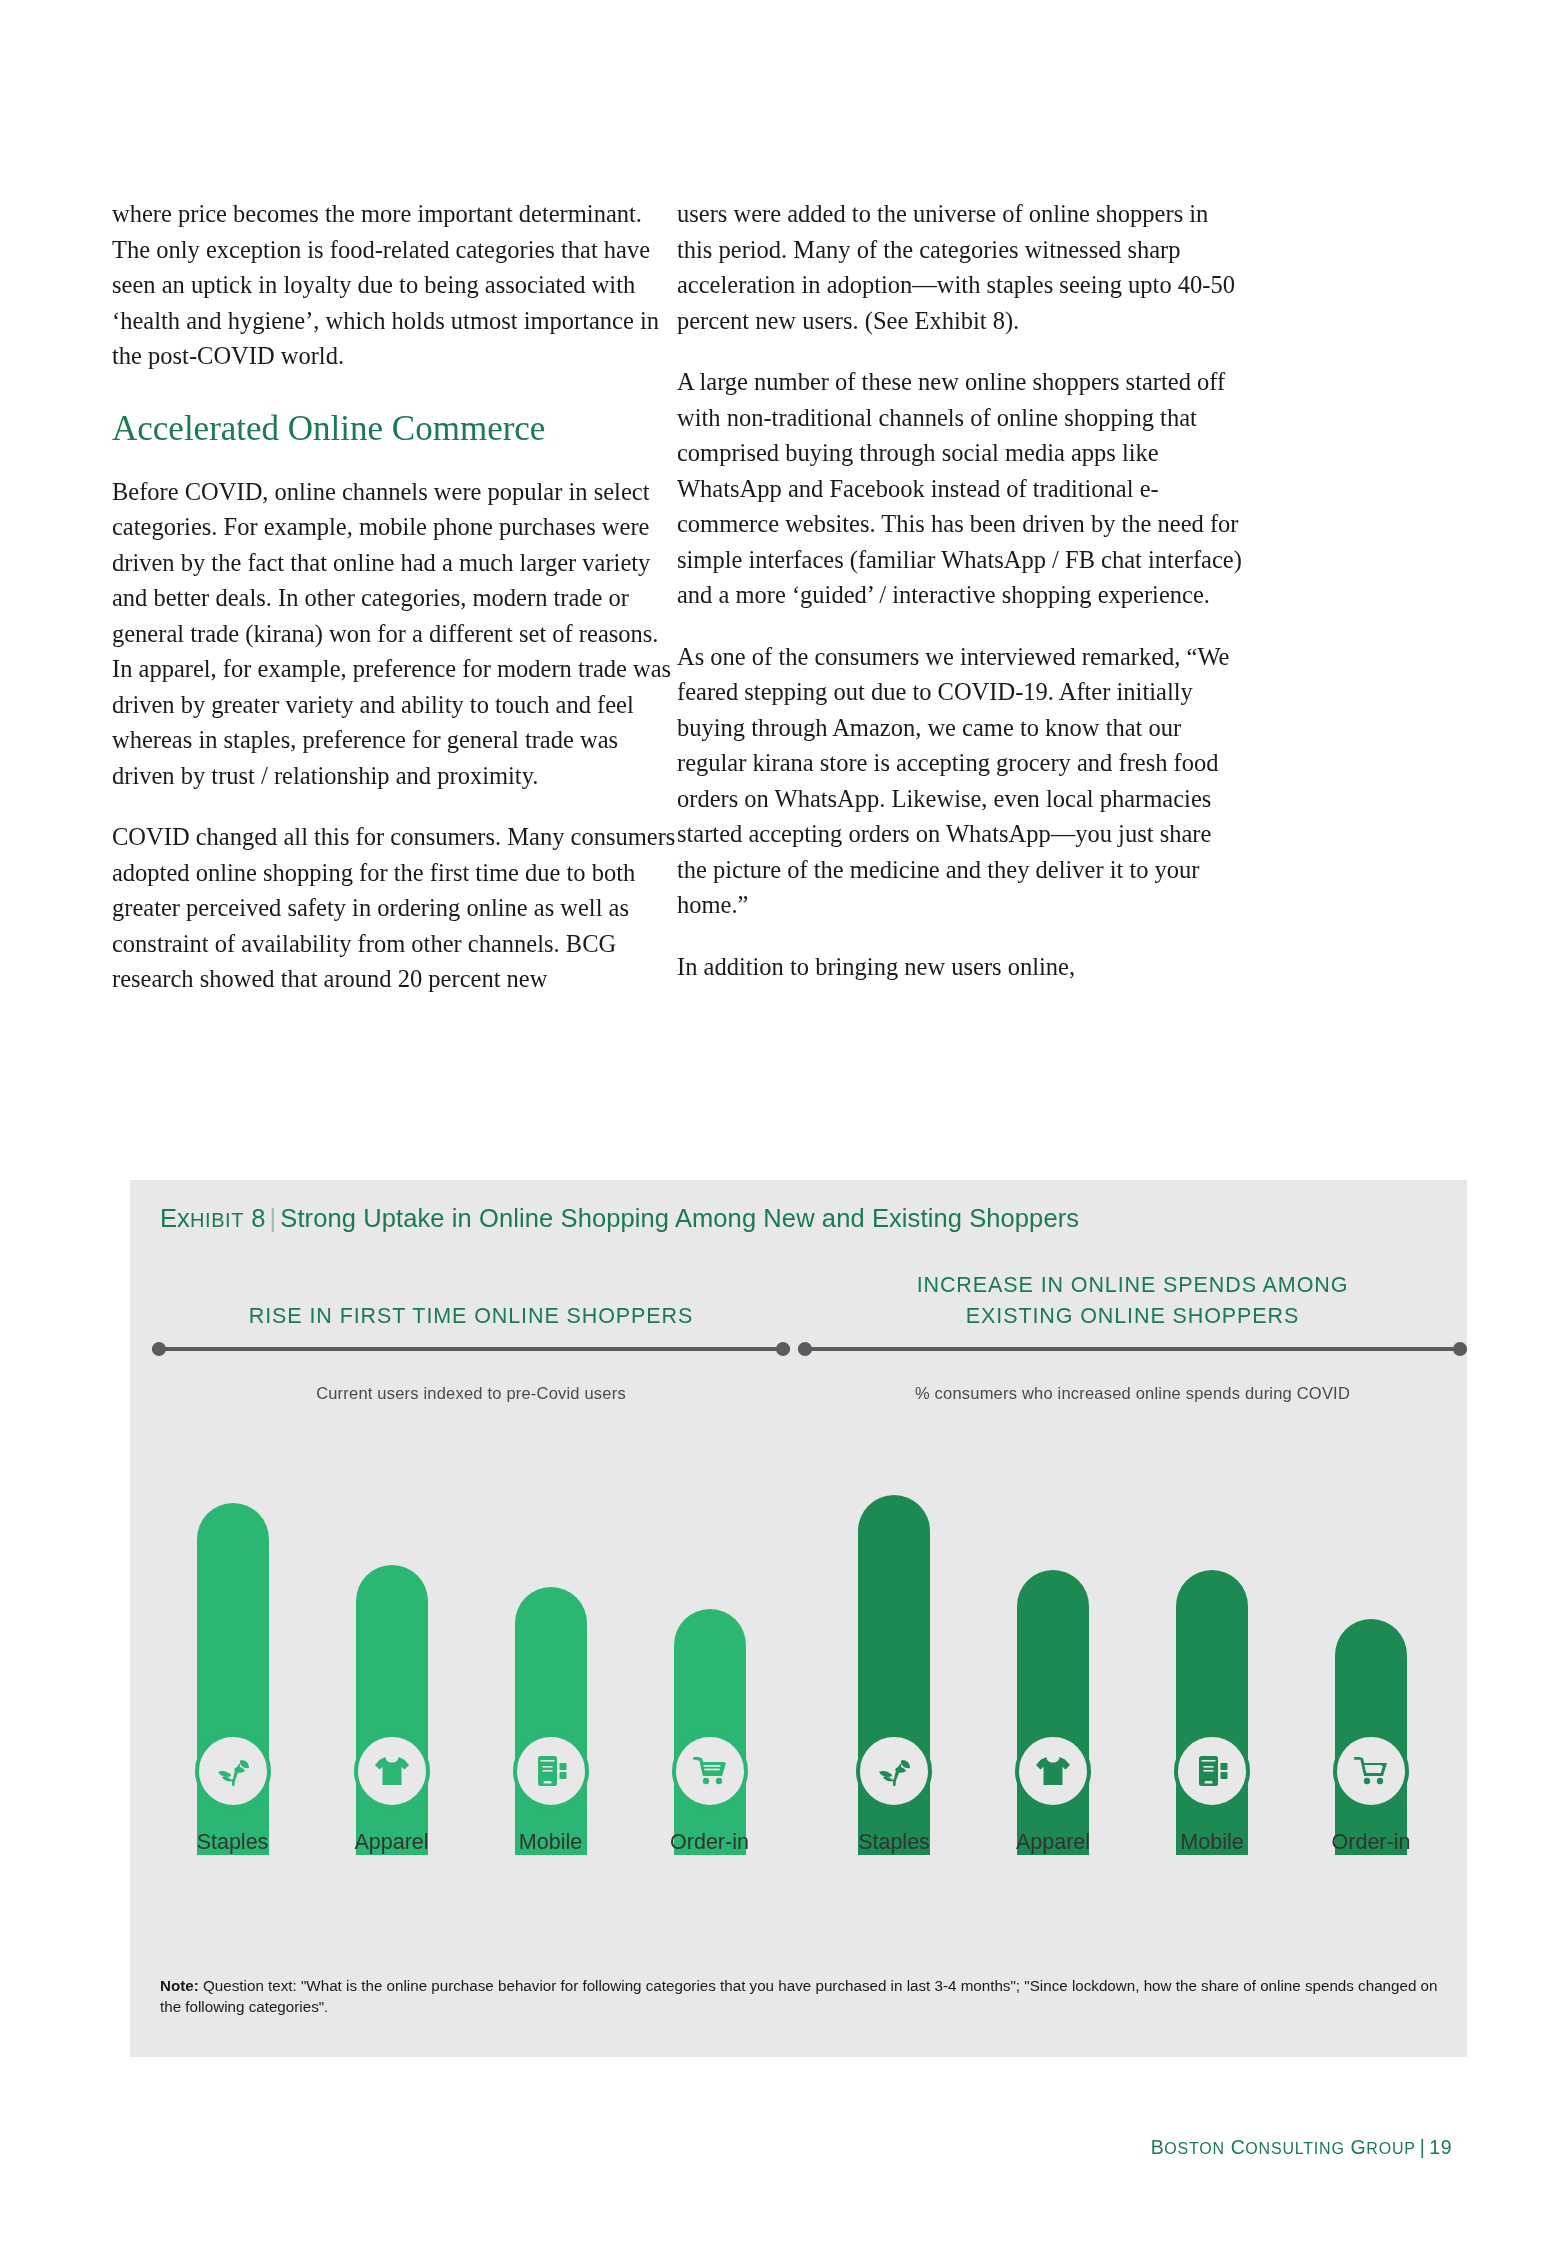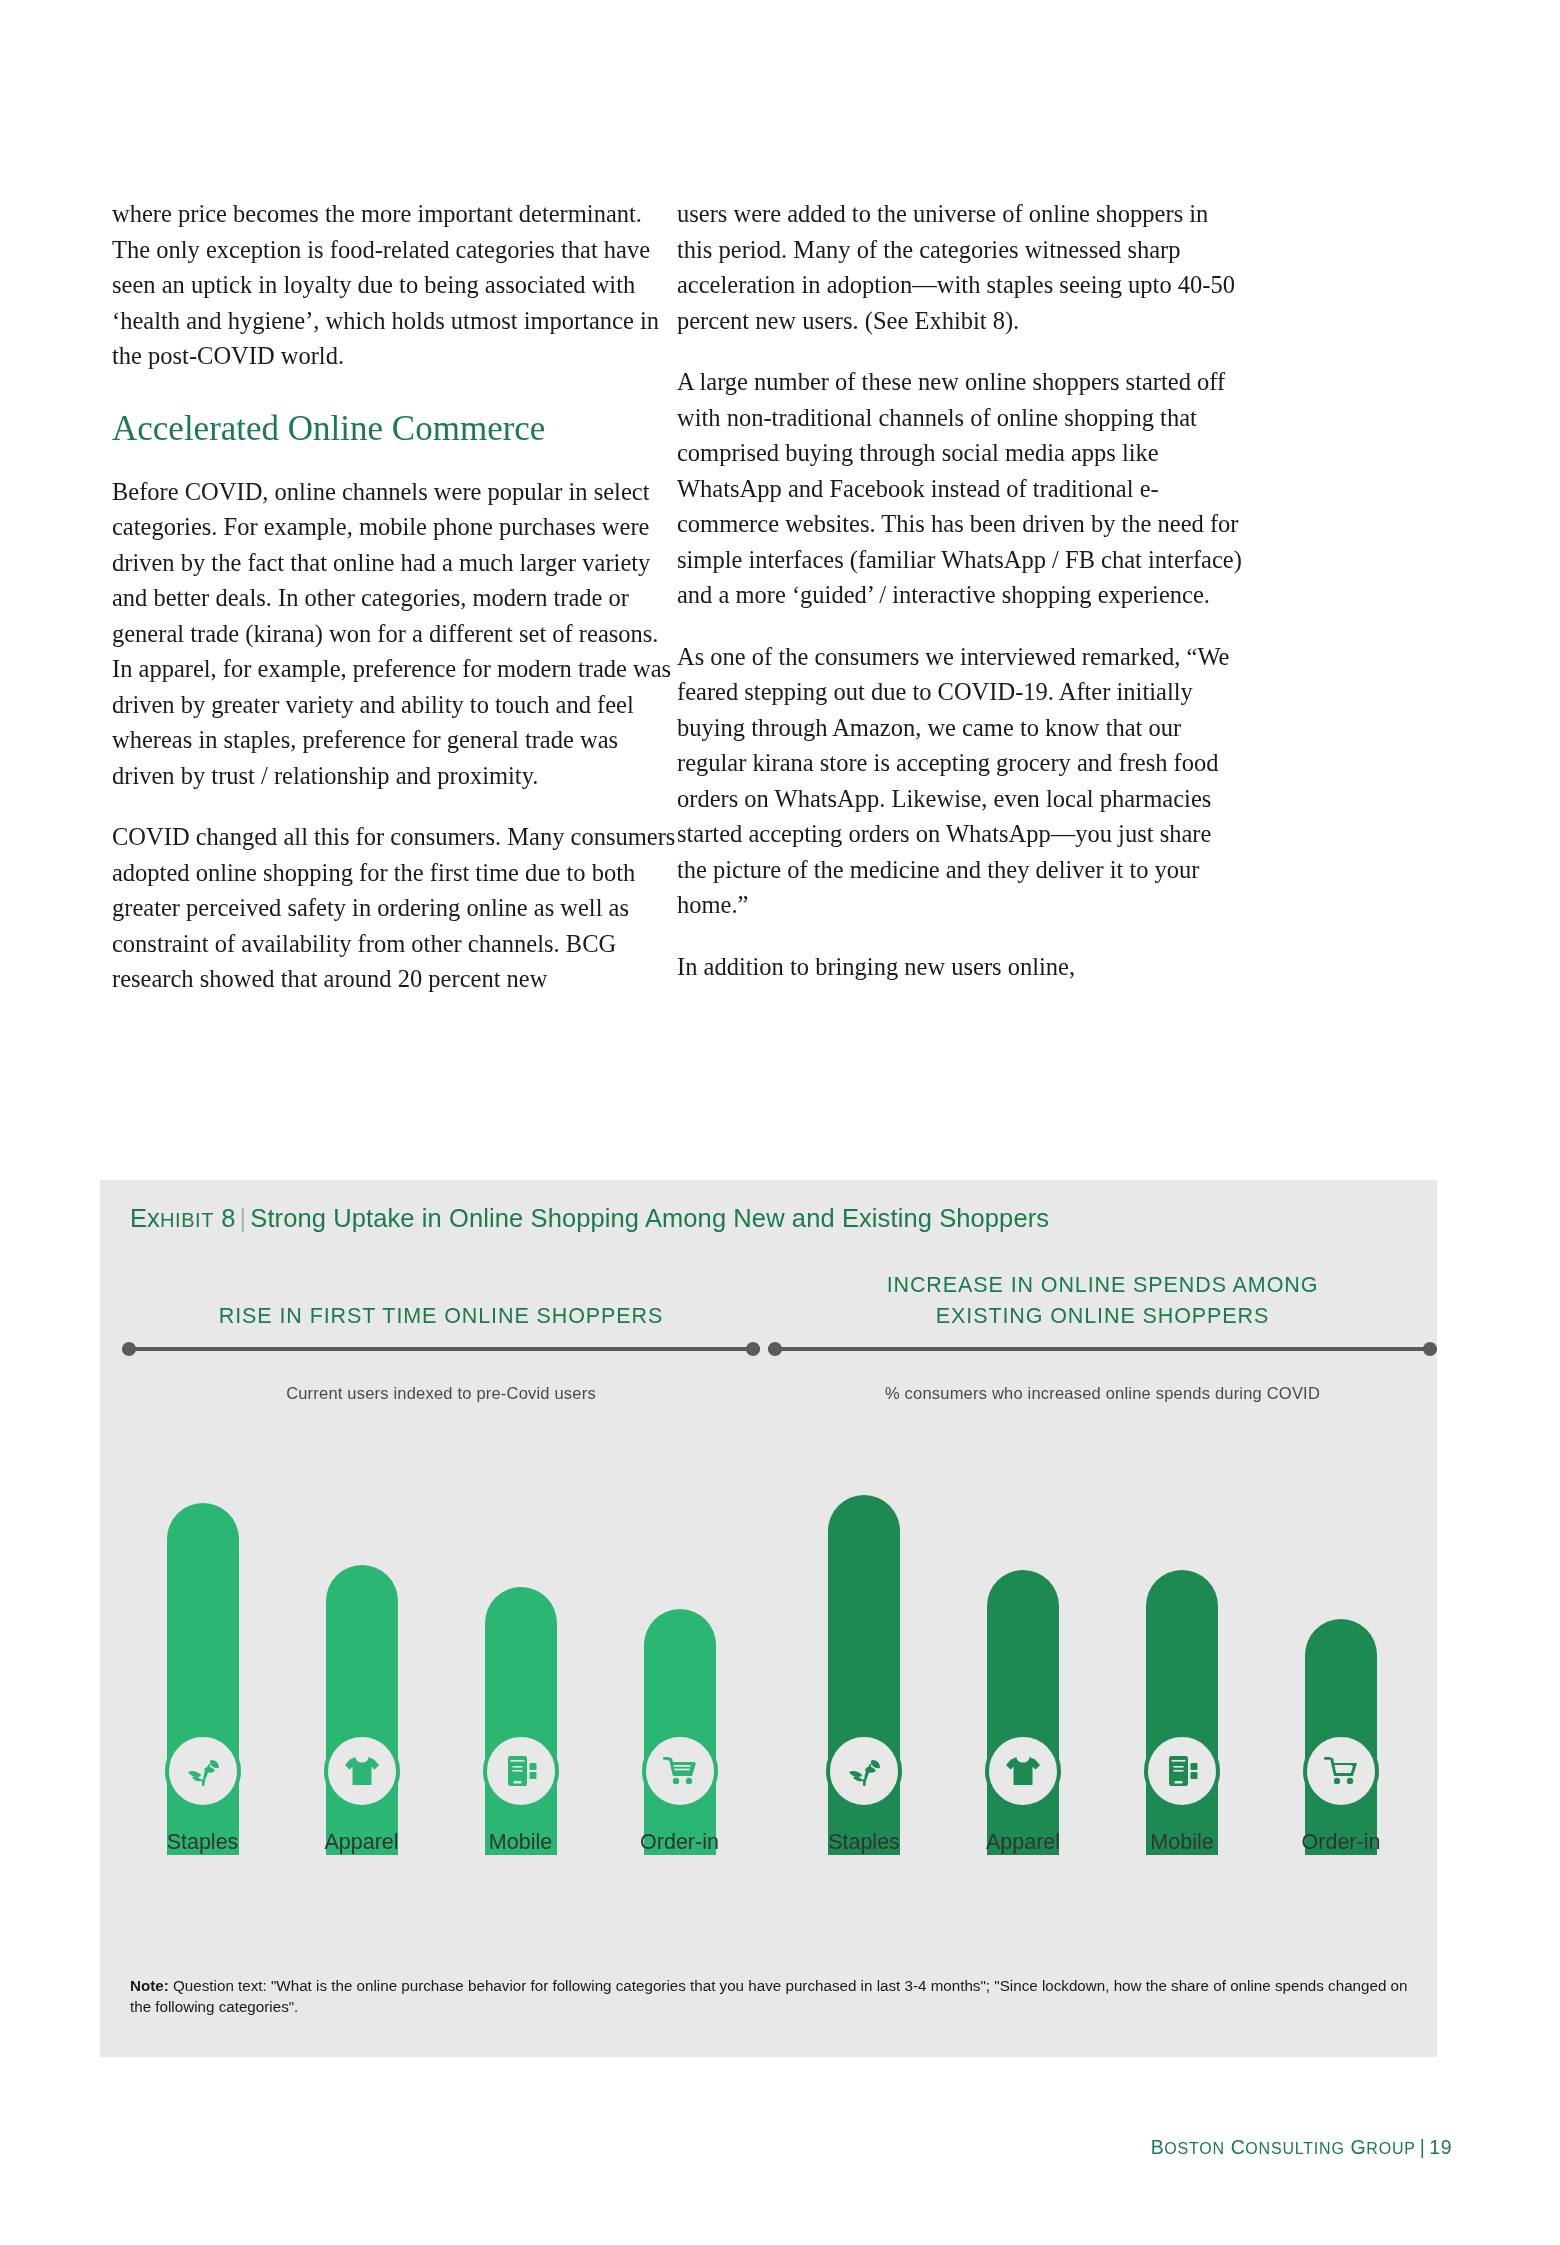--- a/index.html
+++ b/index.html
@@ -35,21 +35,21 @@
     line-height: 42px;
     color: #1a7a52;
     font-weight: normal;
     margin-top: 34px;
     margin-bottom: 24px;
   }
 
   
   .exhibit {
     position: absolute;
-    left: 100px; top: 1180px;
+    left: 130px; top: 1180px;
     width: 1337px; height: 877px;
     background: #e8e8e8;
   }
   .exhibit-title {
     position: absolute;
     left: 30px; top: 24px;
     font-family: "Liberation Sans", sans-serif;
     font-size: 25.5px;
     color: #1a7a52;
     letter-spacing: 0.1px;

